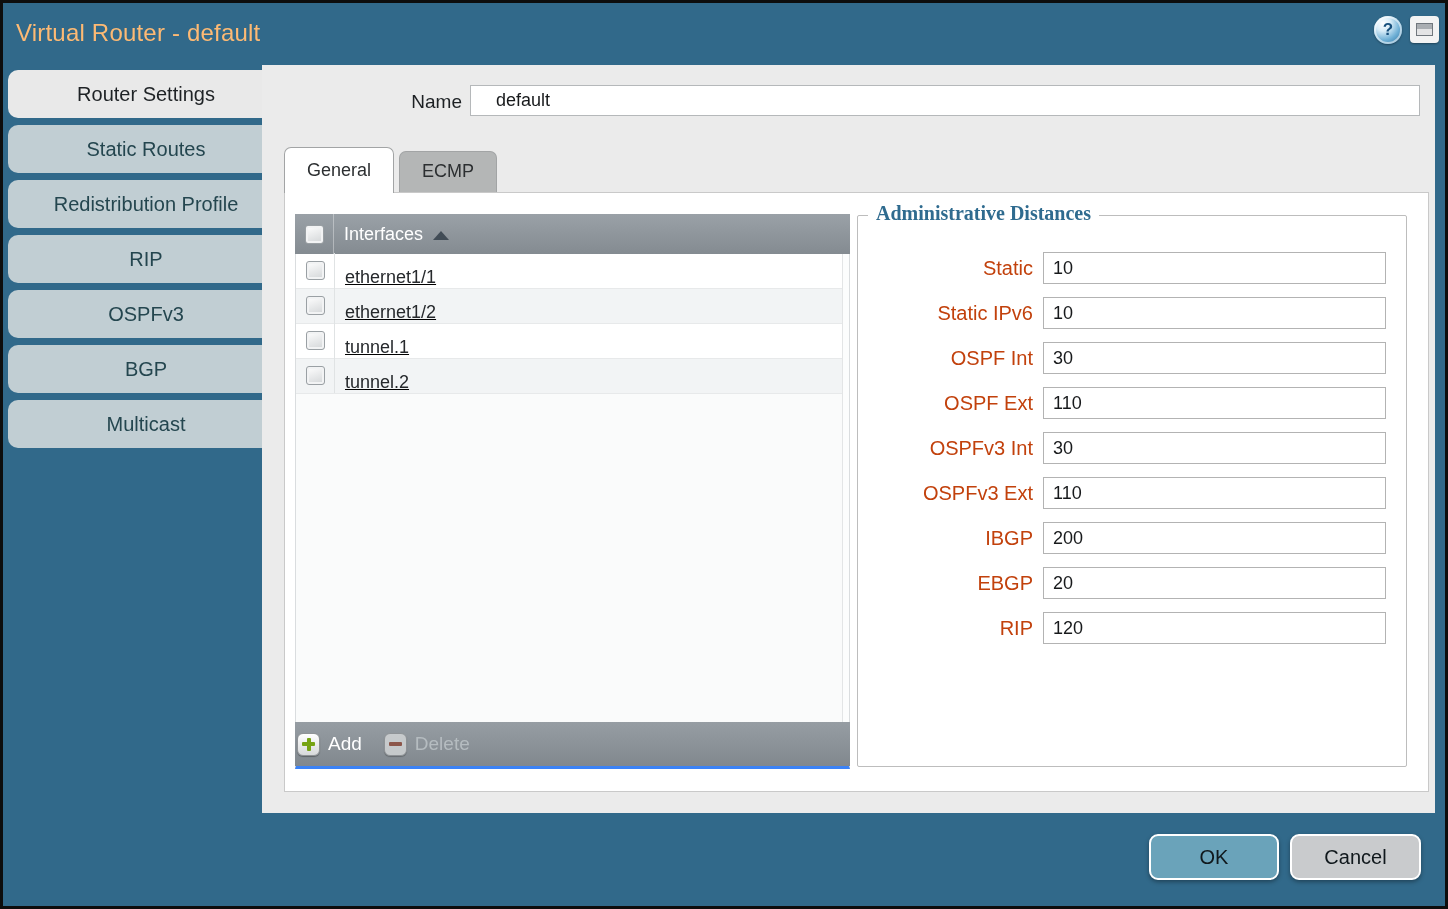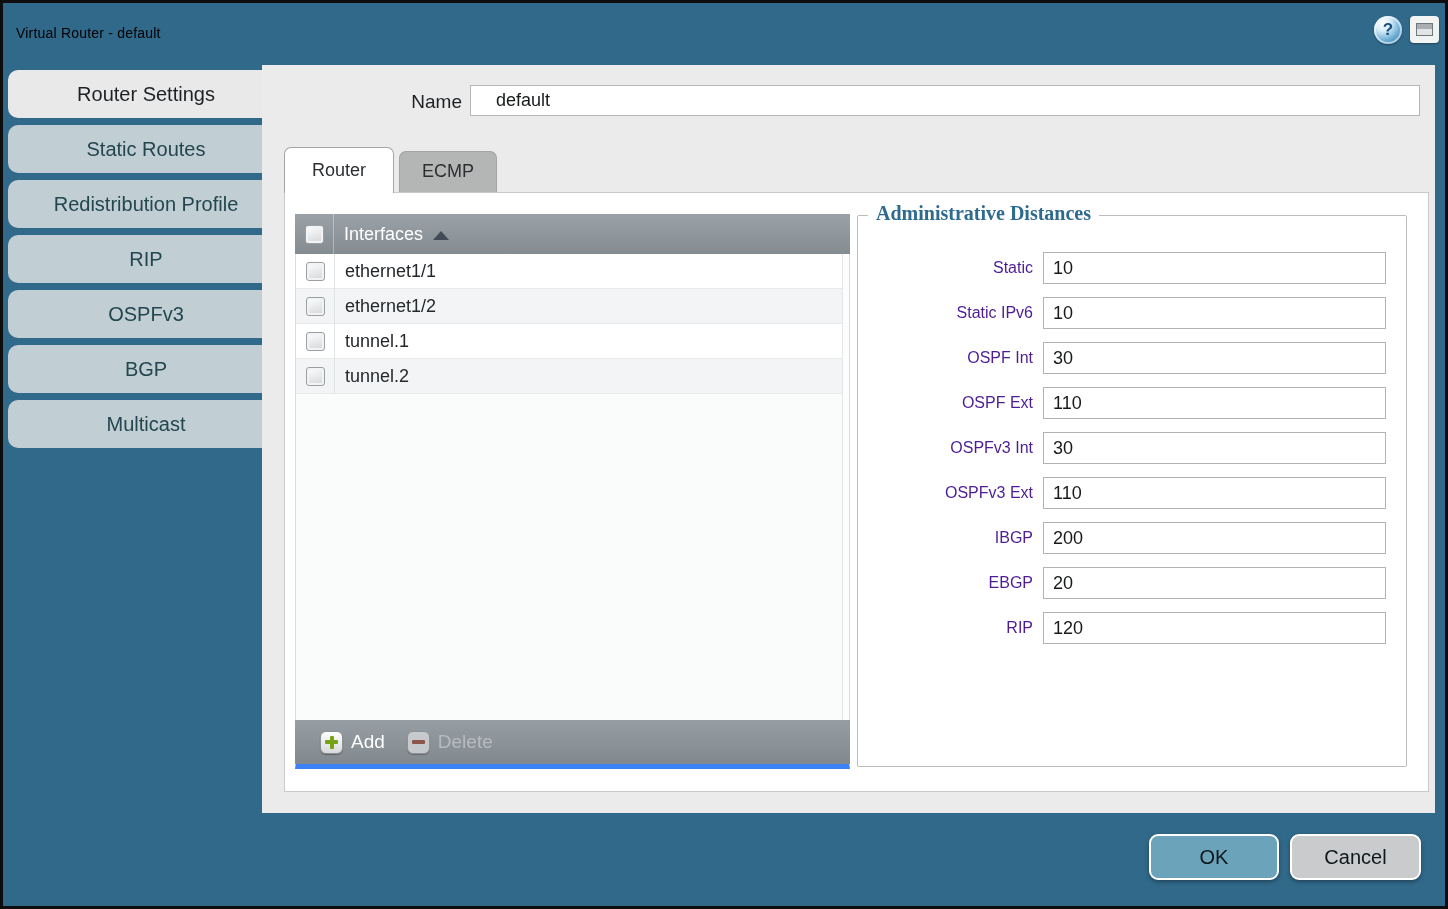--- a/index.html
+++ b/index.html
@@ -8,21 +8,21 @@
 
   .dialog{
     position:absolute; left:0; top:0; width:1448px; height:909px;
     background:#31698a; border:3px solid #0d0d0d; overflow:hidden;
   }
 
   
   .titlebar{ position:absolute; left:0; top:0; width:100%; height:62px; }
   .title-text{
     position:absolute; left:13px; top:0; line-height:60px;
-    color:#000000; font-size:14px; letter-spacing:.2px;
+    color:#fdba74; font-size:24px; letter-spacing:.2px;
   }
   .help-icon{
     position:absolute; right:43px; top:13px; width:28px; height:28px; border-radius:50%;
     background:radial-gradient(circle at 32% 26%, #ffffff 0%, #d6ebf7 28%, #6fb0d6 60%, #1d6495 100%);
     box-shadow:0 0 0 2px rgba(255,255,255,.55) inset, 0 1px 2px rgba(0,0,0,.35);
     display:flex; align-items:center; justify-content:center;
     color:#174f7c; font-weight:bold; font-size:17px; cursor:pointer;
   }
   .win-icon{
     position:absolute; right:6px; top:13px; width:29px; height:27px;
@@ -79,21 +79,21 @@
 
   .tab-panel{
     position:absolute; left:22px; top:127px; width:1145px; height:600px;
     background:#ffffff; border:1px solid #c9c9c9; z-index:2;
   }
 
   
   .if-table{
     position:absolute; left:10px; top:21px; width:555px; height:555px;
     background:#fafbfb;
-    border-left:1px solid #dadddf; border-right:1px solid #dadddf; border-bottom:5px solid #3b82f6;
+    border-left:1px solid #dadddf; border-right:1px solid #dadddf; border-bottom:3px solid #3b82f6;
   }
   .if-header{
     position:absolute; left:-1px; top:0; width:555px; height:40px;
     background:linear-gradient(180deg,#9aa1a7 0%, #848b91 100%);
     display:flex; align-items:center; cursor:pointer;
   }
   .if-header .cb-cell{
     width:39px; display:flex; justify-content:center;
     border-right:1px solid rgba(255,255,255,.35); height:40px; align-items:center;
   }
@@ -103,39 +103,39 @@
     border-left:8px solid transparent; border-right:8px solid transparent;
     border-bottom:9px solid #414c56;
   }
   .cb{
     width:19px; height:19px; border:1px solid #9aa0a4; border-radius:3px;
     background:linear-gradient(160deg,#ffffff 0%, #d2d5d7 100%);
     box-shadow:inset 0 0 0 2px #f2f3f4; cursor:pointer;
   }
   .if-row{
     position:absolute; left:0; width:547px; height:35px;
-    display:flex; align-items:center; border-bottom:1px solid #e7e9ea;
-    background:#ffffff; cursor:pointer;
+    display:flex; align-items:flex-end; border-bottom:1px solid #e7e9ea;
+    background:#ffffff; cursor:pointer;text-decoration:underline;
   }
   .if-row.alt{ background:#f2f4f5; }
   .if-row .cb-cell{
     width:39px; display:flex; justify-content:center;
     border-right:1px solid #e0e3e4; height:35px; align-items:center;
   }
   .if-row .row-label{ font-size:18px; color:#26292c; margin-left:10px; }
 
   .scroll-track{
     position:absolute; right:0; top:40px; bottom:44px; width:7px;
     background:#fcfdfd; border-left:1px solid #e3e5e6; cursor:pointer;
   }
 
   .if-footer{
     position:absolute; left:-1px; bottom:0; width:555px; height:44px;
     background:linear-gradient(180deg,#969da3 0%, #81888e 100%);
-    display:flex; align-items:center; gap:22px; padding-left:25px;
+    display:flex; align-items:center; gap:22px; padding-left:2px;
   }
   .tool-btn{ display:flex; align-items:center; gap:8px; cursor:pointer; }
   .icon-box{
     width:23px; height:23px; border-radius:6px; border:1px solid #8f9396;
     background:linear-gradient(180deg,#ffffff 0%, #d7d9da 100%);
     position:relative; box-shadow:0 1px 1px rgba(0,0,0,.3); flex:none;
   }
   .icon-box .bar-h{
     position:absolute; left:4px; right:4px; top:50%; margin-top:-2px; height:4px;
     border-radius:1px;
@@ -157,21 +157,21 @@
     border:1px solid #bdbdbd; border-radius:2px;
   }
   .ad-legend{
     position:absolute; top:-14px; left:10px; background:#ffffff; padding:0 8px;
     font-size:20px; font-weight:bold; color:#2f6b8f; white-space:nowrap;font-family:Liberation Serif, serif;
   }
   .ad-rows{ position:absolute; left:0; top:36px; width:100%; }
   .ad-row{ display:flex; align-items:center; height:32px; margin-bottom:13px; }
   .ad-label{
     width:185px; text-align:right; padding-right:10px;
-    font-size:16px; color:#4c1d95; flex:none; white-space:nowrap;
+    font-size:20px; color:#c2410c; flex:none; white-space:nowrap;
   }
   .ad-input{
     width:343px; height:32px; border:1px solid #b3b3b3; background:#fff;
     font-size:18px; color:#17191b; padding:12px 9px;
     font-family:"Liberation Sans", sans-serif;
   }
 
   
   .btn{
     position:absolute; top:831px; height:46px; border-radius:9px;
@@ -222,21 +222,21 @@
       <span>Multicast</span>
     </div>
   </div>
 
   <div class="panel">
 
     <div class="name-label">Name</div>
     <input class="name-input" type="text" value="default" style="">
 
     <div class="tab active">
-      <span>Router</span>
+      <span>General</span>
     </div>
     <div class="tab inactive">
       <span>ECMP</span>
     </div>
 
     <div class="tab-panel">
 
       <div class="if-table">
 
         <div class="if-header">

